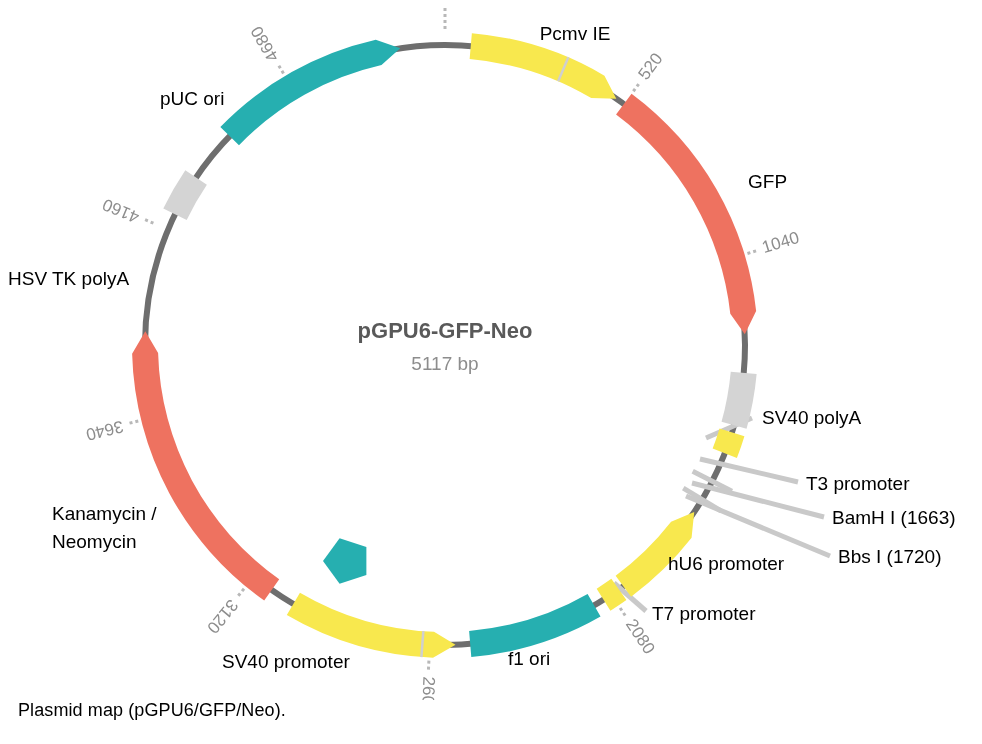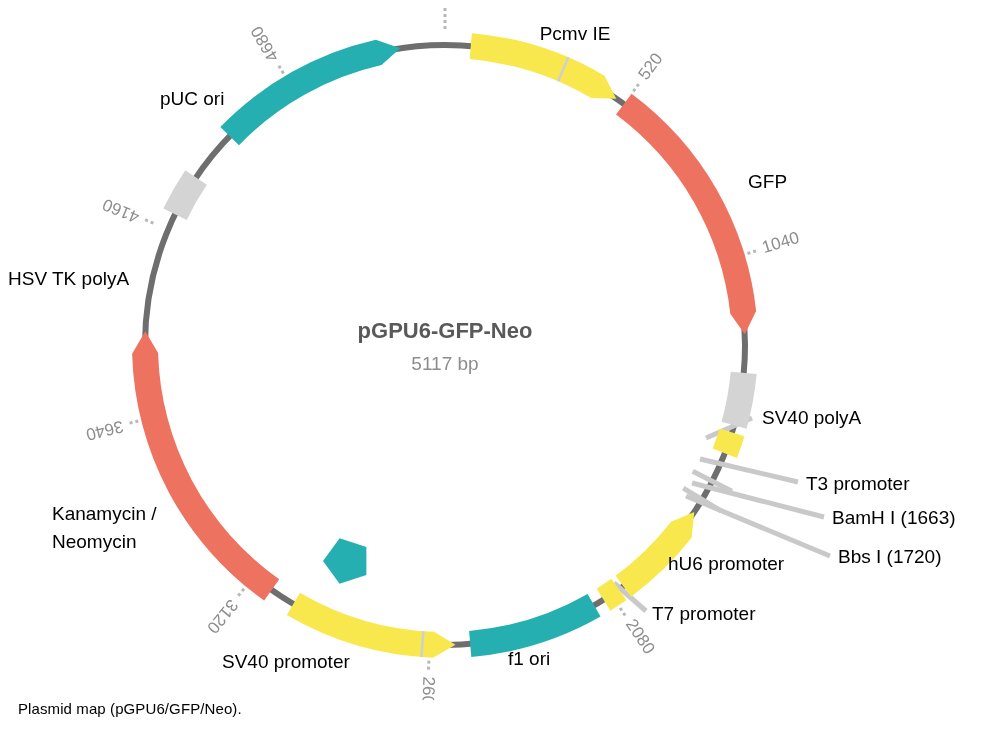--- a/index.html
+++ b/index.html
@@ -16,21 +16,21 @@
   .tick-label{font-family:"Liberation Sans","DejaVu Sans",sans-serif;font-size:17px;fill:#8d8d8d;}
   .title-main{font-family:"Liberation Sans","DejaVu Sans",sans-serif;font-size:22px;font-weight:bold;fill:#595959;}
   .title-sub{font-family:"Liberation Sans","DejaVu Sans",sans-serif;font-size:19px;fill:#8d8d8d;}
   .leader{stroke:#c9c9c9;stroke-width:5;stroke-linecap:butt;}
   .backbone{fill:none;stroke:#6e6e6e;stroke-width:6;}
   .site-tick{stroke:#c9c9c9;stroke-width:5;}
   .tick-mark{stroke:#b8b8b8;stroke-width:3;stroke-dasharray:3 3;}
 
   #caption{
     position:absolute;left:18px;top:700px;
-    font-size:15px;color:#000;letter-spacing:.1px;
+    font-size:18px;color:#000;letter-spacing:.1px;
     font-family:"Liberation Sans","DejaVu Sans",sans-serif;
   }
 </style>
 </head>
 <body>
 
 <div id="stage">
 
   <svg id="map-svg" viewBox="0 0 982 700">
     <g id="backbone-layer">

